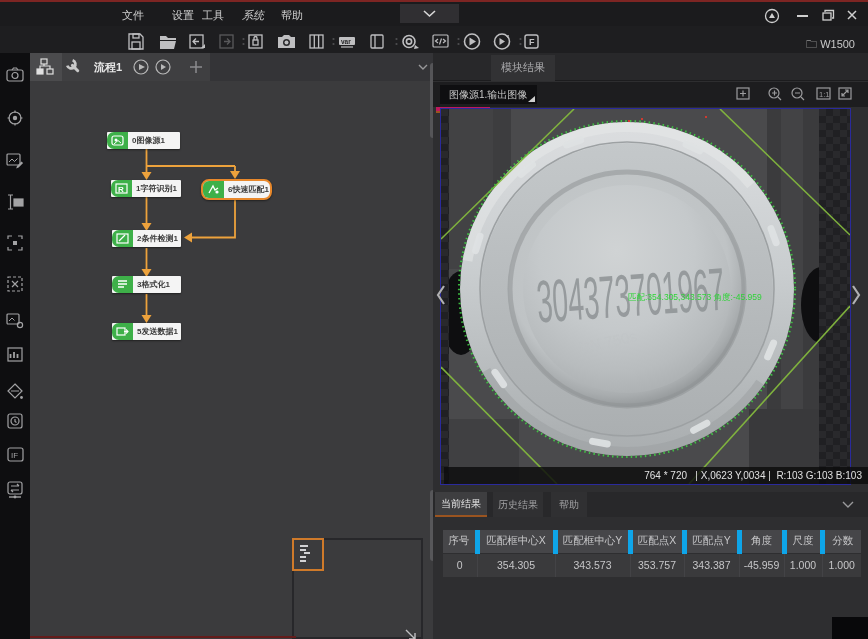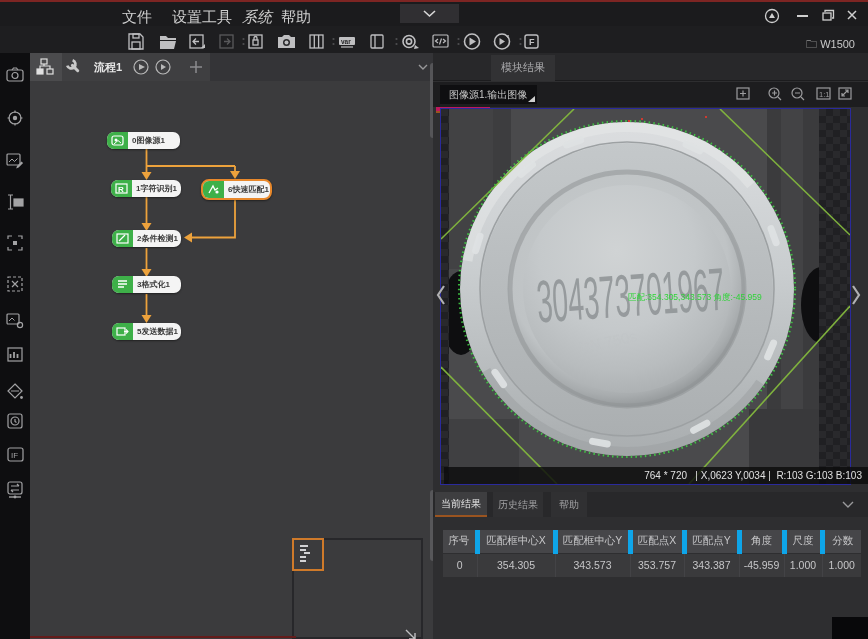--- a/index.html
+++ b/index.html
@@ -5,33 +5,33 @@
   * { margin:0; padding:0; box-sizing:border-box; }
   html,body { width:868px; height:639px; overflow:hidden; background:#3b3b3d;
     font-family:"Liberation Sans", sans-serif; }
   .abs { position:absolute; }
   #stage { position:relative; width:868px; height:639px; overflow:hidden; }
 
   
   #titlebar { left:0; top:0; width:868px; height:53px; background:#1e1e20; }
   #redline { left:0; top:0; width:868px; height:2px; background:#7e2523; }
   #chevbox { left:400px; top:4px; width:59px; height:19px; background:#302f32; }
-  .menu { top:8px; height:16px; font-size:15px; color:#cfcfcf; }
+  .menu { top:8px; height:16px; font-size:11px; color:#cfcfcf; }
   #wbtns { right:8px; top:8px; color:#cfcfcf; }
   #w1500 { right:13px; top:36px; font-size:11px; color:#c8c8c8; }
 
   
   #sidebar { left:0; top:53px; width:30px; height:586px; background:#0e0e10;text-align:center; }
 
   
   #flowpanel { left:30px; top:53px; width:403px; height:514px; background:#3b3b3d; }
   #flowhead { left:0; top:0; width:403px; height:28px; background:#343437; }
   #fh-tile { left:0; top:0; width:32px; height:28px; background:#4b4b4d; }
   #fh-tab { left:32px; top:0; width:148px; height:28px; background:#3f3f41; }
-  .node { position:absolute; height:17px; background:#f4f4f4; border-radius:7px;
+  .node { position:absolute; height:17px; background:#f4f4f4; border-radius:1px;
      box-shadow:0 1px 2px rgba(0,0,0,.45); display:flex; align-items:center; }
   .node .ic { width:21px; height:17px; background:#3eb049; border-radius:7px 0 0 7px;
      display:flex; align-items:center; justify-content:center; flex:none; }
   .node .tx { font-size:8px; font-weight:bold; color:#3a3a3a; padding-left:4px; white-space:nowrap;
      letter-spacing:0px; }
   .node.sel { border:2px solid #e8882b; height:21px; border-radius:8px; }
   .node.sel .ic { border-radius:6px 0 0 6px; }
 
   #minimap { left:262px; top:485px; width:131px; height:101px; border:2px solid #27272a; }
   #mmviewport { left:262px; top:485px; width:32px; height:33px; border:2px solid #cf7a2a; }

